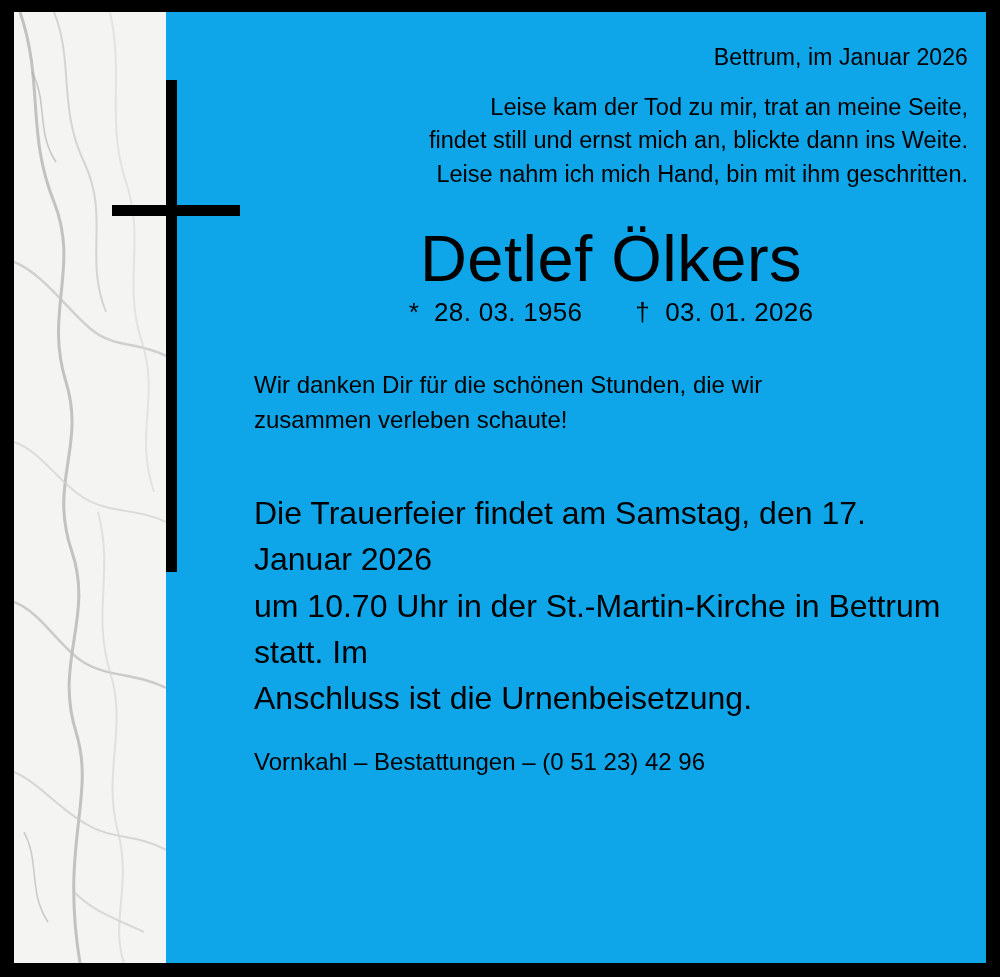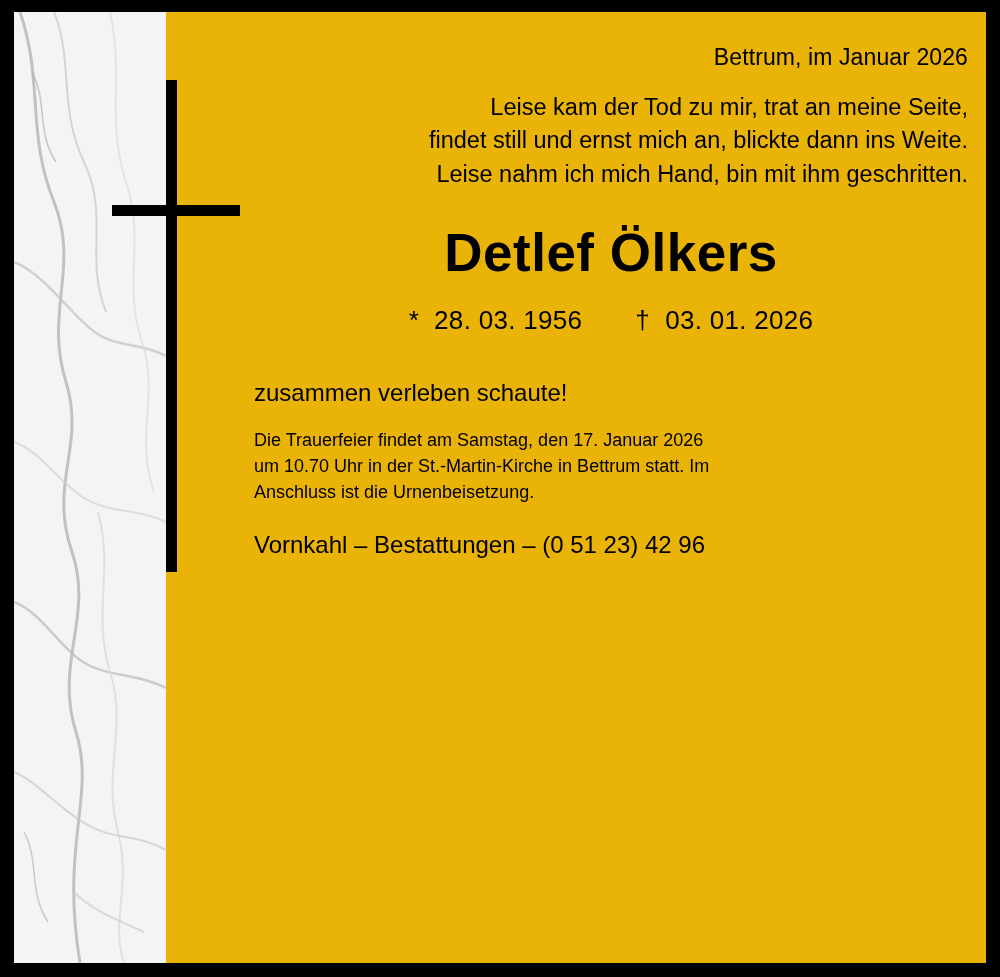--- a/index.html
+++ b/index.html
@@ -21,21 +21,21 @@
     height: 977px;
     box-sizing: border-box;
     background: #000000;
     padding: 12px 14px 14px 14px;
   }
 
   .inner {
     position: relative;
     width: 100%;
     height: 100%;
-    background: #eab308;
+    background: #0ea5e9;
     box-sizing: border-box;
     overflow: hidden;
   }
 
   
   .marble {
     position: absolute;
     left: 0;
     top: 0;
     width: 152px;
@@ -91,31 +91,31 @@
   .verse {
     margin-top: 20px;
     font-size: 23.5px;
     line-height: 1.42;
     text-align: right;
   }
   .verse div { white-space: nowrap; }
 
   .name {
     text-align: center;
-    font-size: 53px;
-    font-weight: bold;
+    font-size: 65px;
+    font-weight: normal;
     letter-spacing: 0.5px;
     margin-top: 34px;
     line-height: 1.05;
   }
 
   .dates {
     text-align: center;
     font-size: 26px;
-    margin-top: 24px;
+    margin-top: 4px;
     letter-spacing: 0.3px;
   }
   .dates .sep { display: inline-block; width: 38px; }
 
   .thanks {
     margin-top: 40px;
     font-size: 24px;
     line-height: 1.45;
   }
 
@@ -126,22 +126,22 @@
 
   .family {
     margin-top: 30px;
     margin-left: 118px;
     font-size: 24.5px;
     font-weight: bold;
     line-height: 1.52;
   }
 
   .ceremony {
-    margin-top: 16px;
-    font-size: 18px;
+    margin-top: 52px;
+    font-size: 32px;
     line-height: 1.45;
   }
 
   .funeral-home {
     margin-top: 26px;
     font-size: 24px;
   }
 </style>
 </head>
 <body>
@@ -183,20 +183,21 @@
 
       <div class="dates">
         <span>*</span>
         &nbsp;<span>28. 03. 1956</span>
         <span class="sep"></span>
         <span>†</span>
         &nbsp;<span>03. 01. 2026</span>
       </div>
 
       <div class="thanks">
+        <div>Wir danken Dir für die schönen Stunden, die wir</div>
         <div>zusammen verleben schaute!</div>
       </div>
 
 
 
       <div class="ceremony">
         <div>Die Trauerfeier findet am Samstag, den 17. Januar 2026</div>
         <div>um 10.70 Uhr in der St.-Martin-Kirche in Bettrum statt. Im</div>
         <div>Anschluss ist die Urnenbeisetzung.</div>
       </div>

